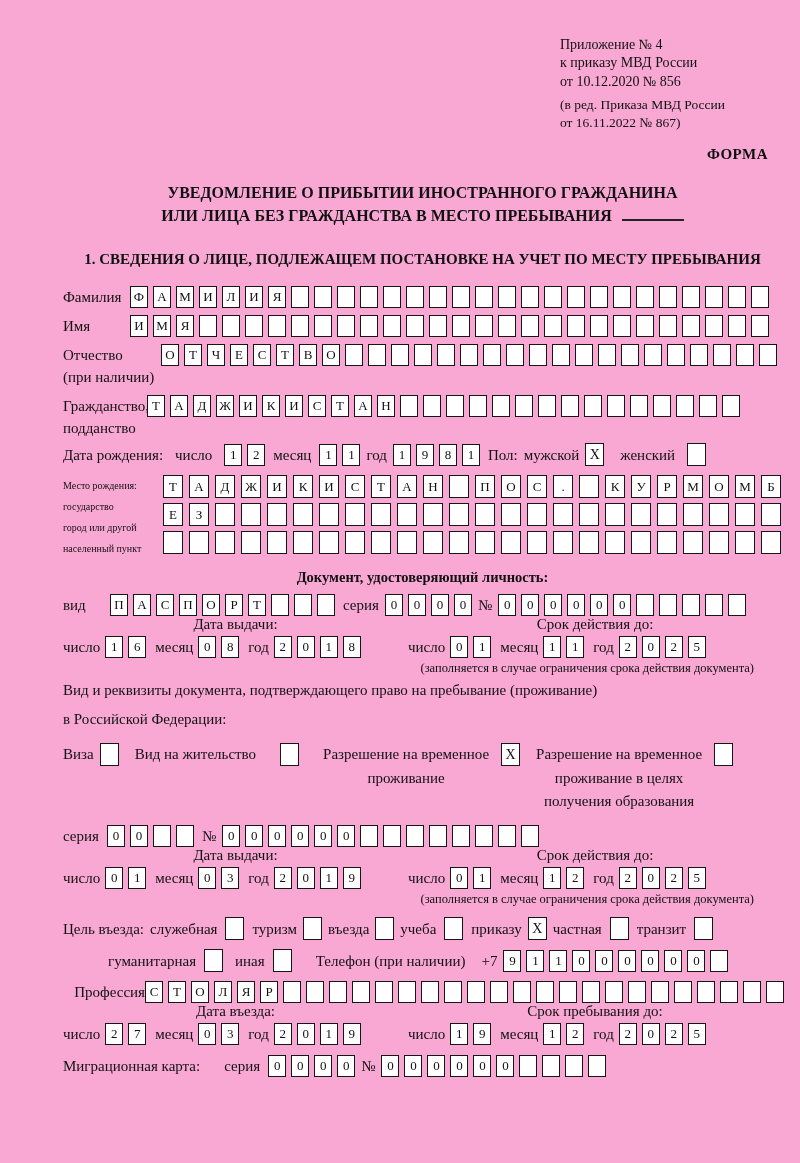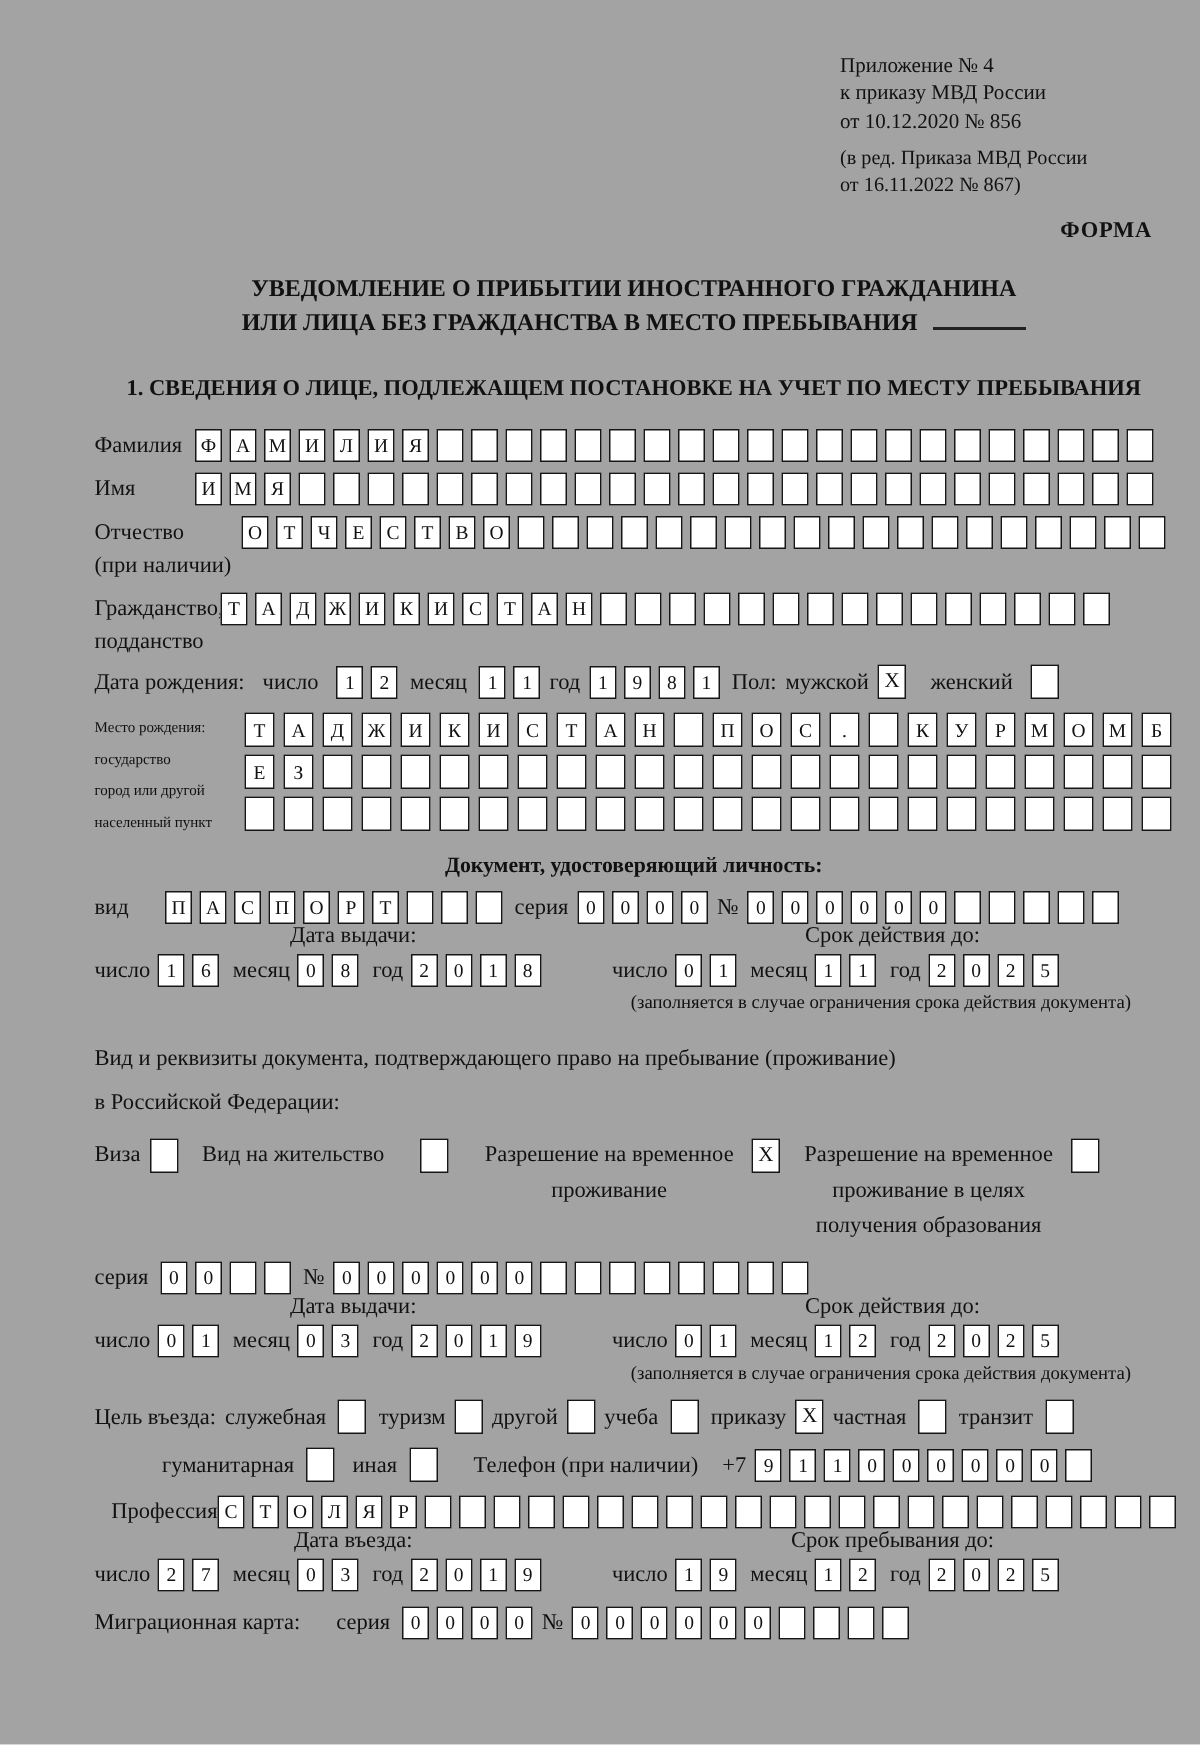--- a/index.html
+++ b/index.html
@@ -1,21 +1,21 @@
 <!DOCTYPE html>
 <html><head>
 <meta charset="utf-8">
 <style>
   html,body {margin:0; padding:0; background:#fff;}
   .page {
     position:relative;
     width:800px; height:1163px;
     box-sizing:border-box;
     padding:36px 18px 0 63px;
-    background:#a3a3a3;
+    background:#f9a8d4;
     color:#111;
     font-family:"Liberation Serif", serif;
     font-size:15px;
     overflow:hidden;
   }
   .appendix {margin-left:497px; line-height:1.32; font-size:14px;}
   .appendix .amend {margin-top:5px; font-size:13.5px;}
   .forma {text-align:right; padding-right:14px; font-weight:bold; margin-top:14px; font-size:15px; letter-spacing:.5px;}
   .title {text-align:center; font-weight:bold; font-size:16px; line-height:1.45; margin-top:18px;}
   .blank-line {display:inline-block; width:62px; border-bottom:2px solid #222; margin-left:10px; vertical-align:baseline;}
@@ -441,21 +441,21 @@
             <span class="cell">2</span>
             <span class="cell">0</span>
             <span class="cell">2</span>
             <span class="cell">5</span>
           </span>
       </div>
     </div>
   </div>
   <div class="fineprint">(заполняется в случае ограничения срока действия документа)</div>
 
-  <div style="margin-top:16px; line-height:1.9;">
+  <div style="margin-top:0; line-height:1.9;">
     <div>Вид и реквизиты документа, подтверждающего право на пребывание (проживание)</div>
     <div>в Российской Федерации:</div>
   </div>
 
   <div class="visa-row">
     <span class="lbl">Виза</span>
     <span class="gap6"></span>
     <span class="cells cb">
         <span class="cell"></span>
       </span>
@@ -572,21 +572,21 @@
     <span class="cells cb">
         <span class="cell"></span>
       </span>
     <span class="gap8"></span>
     <span class="lbl">туризм</span>
     <span class="gap6"></span>
     <span class="cells cb">
         <span class="cell"></span>
       </span>
     <span class="gap6"></span>
-    <span class="lbl">другой</span>
+    <span class="lbl">въезда</span>
     <span class="gap6"></span>
     <span class="cells cb">
         <span class="cell"></span>
       </span>
     <span class="gap6"></span>
     <span class="lbl">учеба</span>
     <span class="gap8"></span>
     <span class="cells cb">
         <span class="cell"></span>
       </span>

